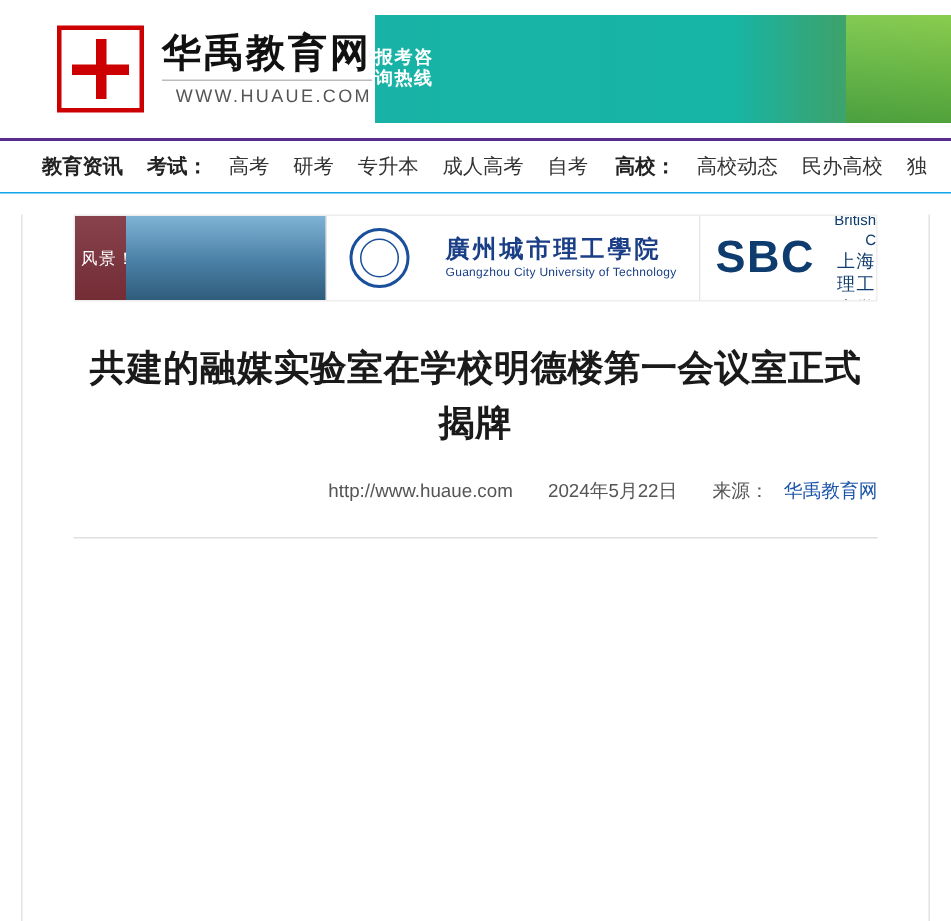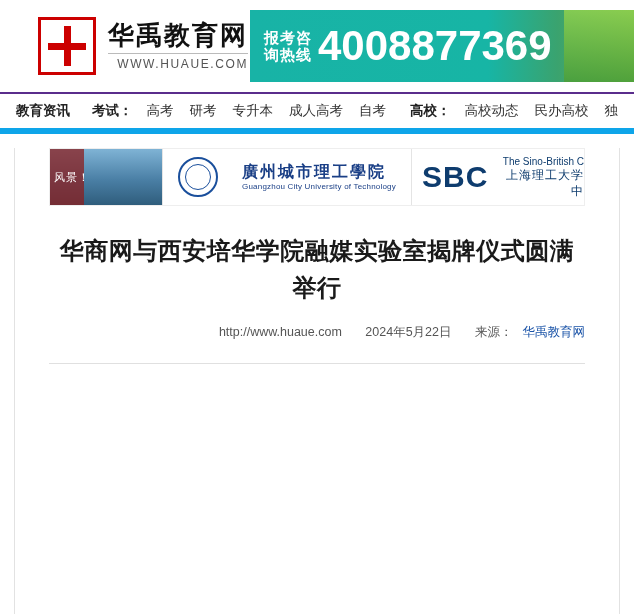--- a/index.html
+++ b/index.html
@@ -83,23 +83,23 @@
     height: 72px;
     background: linear-gradient(90deg, #18b3a6 0%, #17b5a5 62%, #3aa36f 80%, #6ab04c 100%);
     margin-right: 0;
     display: flex;
     align-items: center;
     position: relative;
     overflow: hidden;
   }
   .banner-label {
     color: #ffffff;
-    font-size: 15px;
+    font-size: 12px;
     line-height: 1.15;
-    padding-left: 14px;
+    padding-left: 0;
     font-weight: bold;
     letter-spacing: 1px;
     white-space: pre-line;
   }
   .banner-phone {
     color: #ffffff;
     font-size: 42px;
     font-weight: bold;
     letter-spacing: 0px;
     margin-left: 6px;
@@ -112,24 +112,24 @@
     bottom: 0;
     width: 70px;
     background: linear-gradient(180deg, #8fd14f 0%, #4c9f38 100%);
     opacity: 0.85;
   }
 
   
   .nav {
     height: 34px;
     border-top: 2px solid #5a2d8c;
-    border-bottom: 6px solid #0ea5e9;
-    display: flex;
-    align-items: center;
-    padding-left: 16px;
+    border-bottom: 1px solid #0ea5e9;
+    display: flex;
+    align-items: center;
+    padding-left: 28px;
     font-size: 13.5px;
     white-space: nowrap;
     overflow: hidden;
     background: #ffffff;
   }
   .nav-group-title {
     font-weight: bold;
     color: #222;
     margin-right: 14px;
   }
@@ -158,21 +158,21 @@
     border: 1px solid #eee;
   }
   .ad-cell {
     height: 100%;
     display: flex;
     align-items: center;
     box-sizing: border-box;
     overflow: hidden;
   }
   .ad-1 {
-    width: 112px;
+    width: 167px;
     background: linear-gradient(180deg, #7fb3d5 0%, #4a7fa5 55%, #2f5d7c 100%);
     position: relative;
     flex: none;
     font-family: Liberation Mono, monospace;
   }
   .ad-1 .ad1-band {
     position: absolute;
     left: 0; top: 0; bottom: 0;
     width: 34px;
     background: rgba(140, 30, 30, 0.75);
@@ -278,21 +278,20 @@
   <div class="logo-block">
     <div class="logo-mark"></div>
     <div class="logo-text">
       <div class="logo-title">华禹教育网</div>
       <div class="logo-sub">WWW.HUAUE.COM</div>
     </div>
   </div>
   <div class="header-banner">
     <div class="banner-label">报考咨
 询热线</div>
-    <div class="banner-phone">4008877369</div>
     <div class="banner-deco"></div>
   </div>
 </div>
 
 <div class="nav">
   <span class="nav-group-title">教育资讯</span>
   <span class="nav-sep"></span>
   <span class="nav-group-title">考试：</span>
   <span class="nav-item">高考</span>
   <span class="nav-item">研考</span>
@@ -324,21 +323,21 @@
     </div>
     <div class="ad-cell ad-3">
       <div class="ad3-sbc">SBC</div>
       <div class="ad3-txt">
         <div class="ad3-en">The Sino-British C</div>
         <div class="ad3-cn">上海理工大学中</div>
       </div>
     </div>
   </div>
 
-  <h1 class="article-title">华商网与西安培华学院融媒实验室揭牌仪式圆满举行</h1>
+  <h1 class="article-title">共建的融媒实验室在学校明德楼第一会议室正式揭牌</h1>
 
   <div class="article-meta">
     <span>http://www.huaue.com</span>
     <span>2024年5月22日</span>
     <span>来源：</span><a class="meta-source-link">华禹教育网</a>
   </div>
 
   <div class="divider"></div>
 
 

